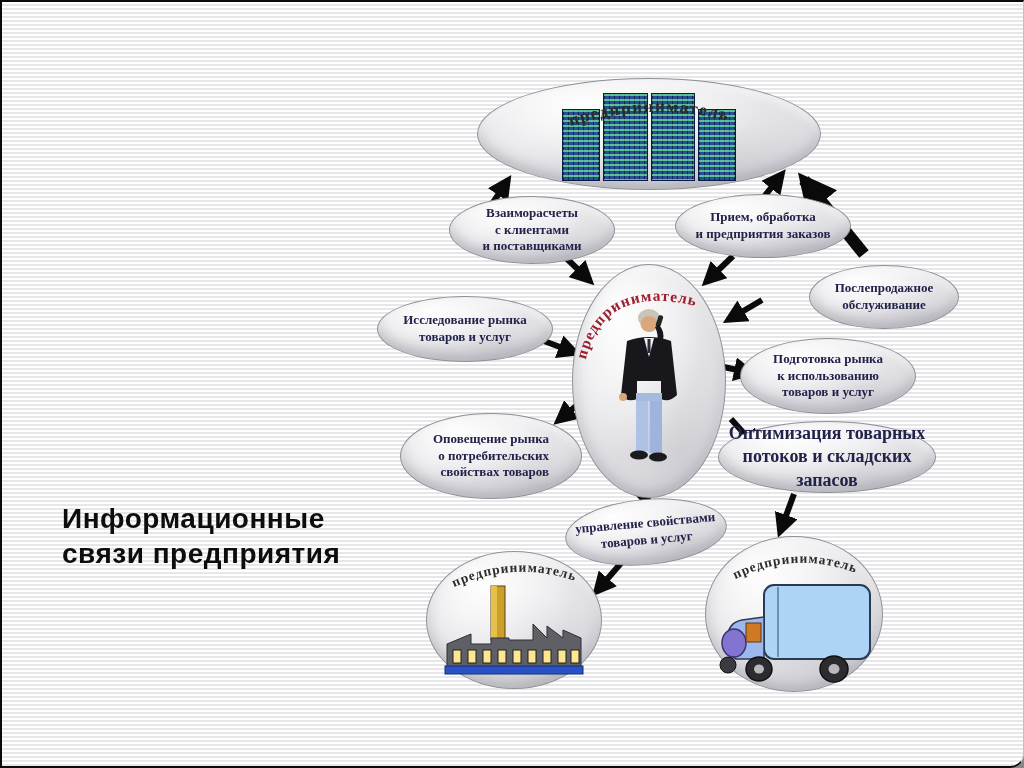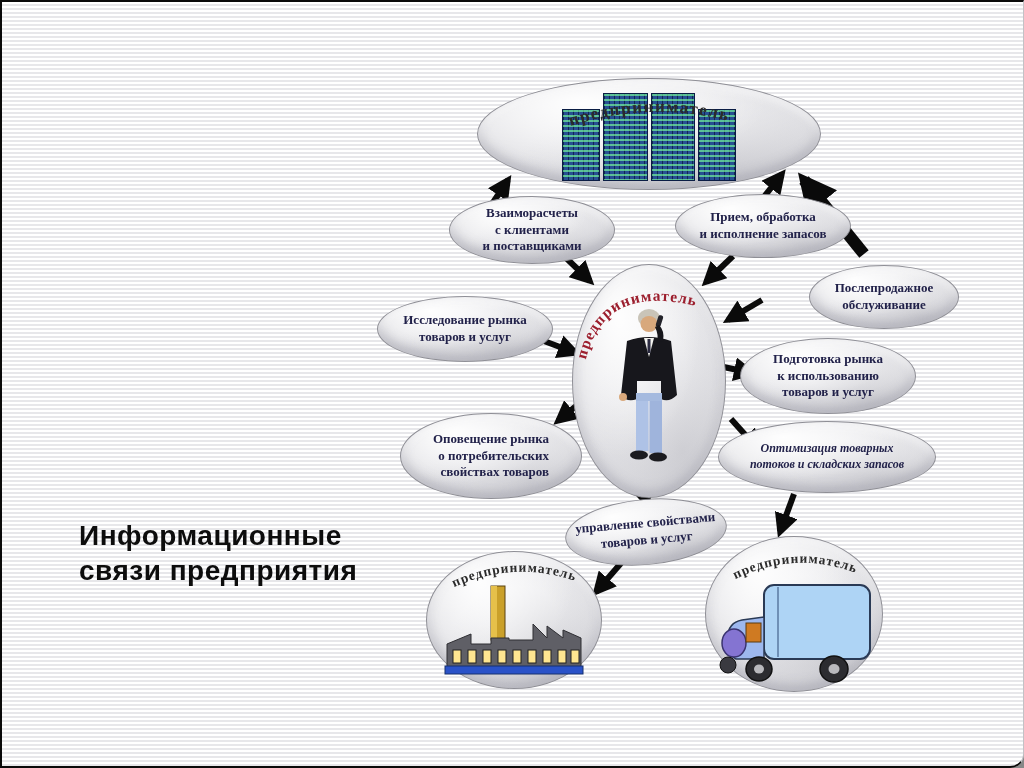--- a/index.html
+++ b/index.html
@@ -4,21 +4,21 @@
 <style>
   html,body{margin:0;padding:0;background:#888;}
   .slide{
     position:relative;width:1024px;height:768px;box-sizing:border-box;
     background:repeating-linear-gradient(to bottom,#ffffff 0px,#ffffff 2.5px,#e7e7ea 2.5px,#e7e7ea 4px);
     border-top:2px solid #0a0a0a;border-left:2px solid #0a0a0a;border-bottom:2px solid #0a0a0a;
     border-right:1px solid #c2c2c6;border-bottom-right-radius:14px;overflow:hidden;
     font-family:"Liberation Serif",serif;
   }
   .title{
-    position:absolute;left:60px;top:500px;margin:17px;
+    position:absolute;left:60px;top:500px;margin:0;
     font-family:"Liberation Sans",sans-serif;font-weight:bold;
     font-size:28px;line-height:1.24;color:#0d0d0d;letter-spacing:.5px;
     white-space:pre-line;
   }
   .bubble{
     position:absolute;border-radius:50%;
     border:1px solid #8f8f96;
     background:
       radial-gradient(ellipse at 30% 22%, rgba(255,255,255,.95), rgba(255,255,255,0) 55%),
       radial-gradient(ellipse at 72% 80%, rgba(150,150,160,.30), rgba(150,150,160,0) 60%),
@@ -27,21 +27,21 @@
     display:flex;align-items:center;justify-content:center;text-align:center;
     color:#22224a;font-weight:bold;font-size:13px;line-height:1.3;
     white-space:pre-line;
   }
   .node{padding:0;}
   .node svg.curve{position:absolute;left:0;top:0;pointer-events:none;}
   #b-settlements{left:447px;top:194px;width:164px;height:66px;}
   #b-orders{left:673px;top:192px;width:174px;height:62px;}
   #b-aftersale{left:807px;top:263px;width:148px;height:62px;}
   #b-prepare{left:738px;top:336px;width:174px;height:74px;}
-  #b-optimize{left:716px;top:419px;width:216px;height:70px;font-size:12px;font-style:italic;}
+  #b-optimize{left:716px;top:419px;width:216px;height:70px;font-size:18px;}
   #b-research{left:375px;top:294px;width:174px;height:64px;}
   #b-notify{left:398px;top:411px;width:180px;height:84px;text-align:right;}
   #b-manage{left:563px;top:497px;width:160px;height:64px;transform:rotate(-5deg);}
   #n-top{left:475px;top:76px;width:342px;height:110px;}
   #n-center{left:570px;top:262px;width:152px;height:232px;}
   #n-factory{left:424px;top:549px;width:174px;height:136px;}
   #n-truck{left:703px;top:534px;width:176px;height:154px;}
   .buildings{
     position:absolute;left:84px;top:12px;width:174px;height:90px;
     display:flex;align-items:flex-end;justify-content:center;gap:3px;
@@ -174,21 +174,21 @@
       <text font-family="Liberation Serif, serif" font-size="13.5" font-weight="bold" fill="#2b2b2b" letter-spacing="1">
         <textPath href="#tp-truck" startOffset="50%" text-anchor="middle">предприниматель</textPath>
       </text>
     </svg>
   </div>
 
   <div class="bubble" id="b-settlements">Взаиморасчеты
 с клиентами
 и поставщиками</div>
   <div class="bubble" id="b-orders">Прием, обработка
-и исполнение запасов</div>
+и предприятия заказов</div>
   <div class="bubble" id="b-aftersale">Послепродажное
 обслуживание</div>
   <div class="bubble" id="b-prepare">Подготовка рынка
 к использованию
 товаров и услуг</div>
   <div class="bubble" id="b-optimize">Оптимизация товарных
 потоков и складских запасов</div>
   <div class="bubble" id="b-research">Исследование рынка
 товаров и услуг</div>
   <div class="bubble" id="b-notify">Оповещение рынка

